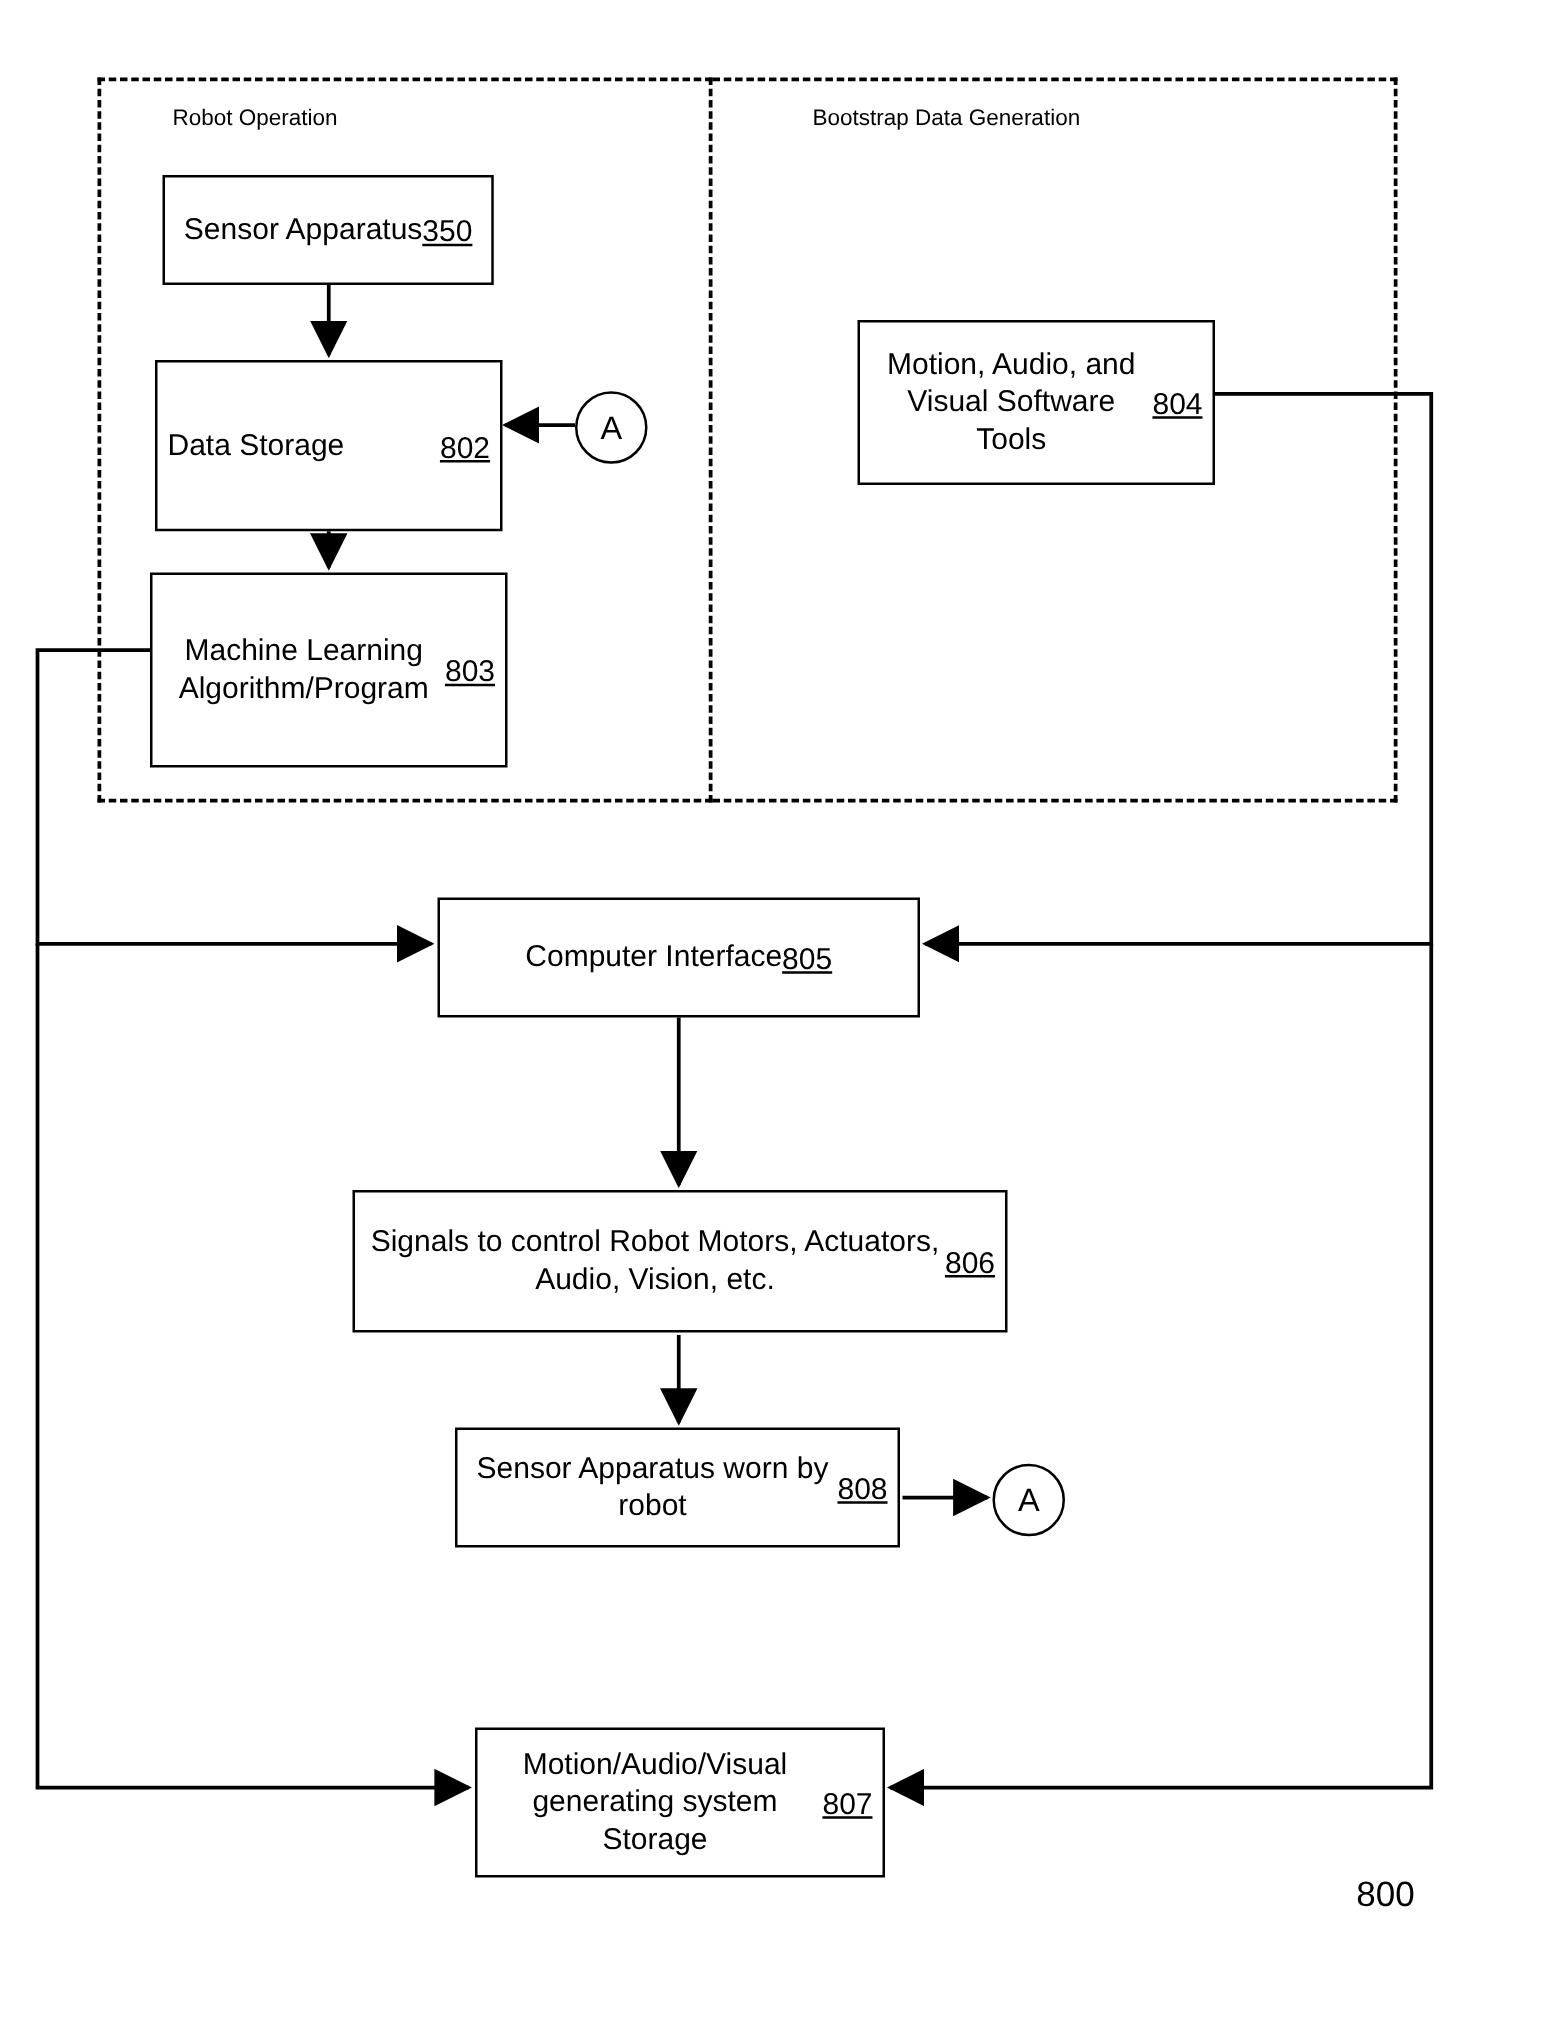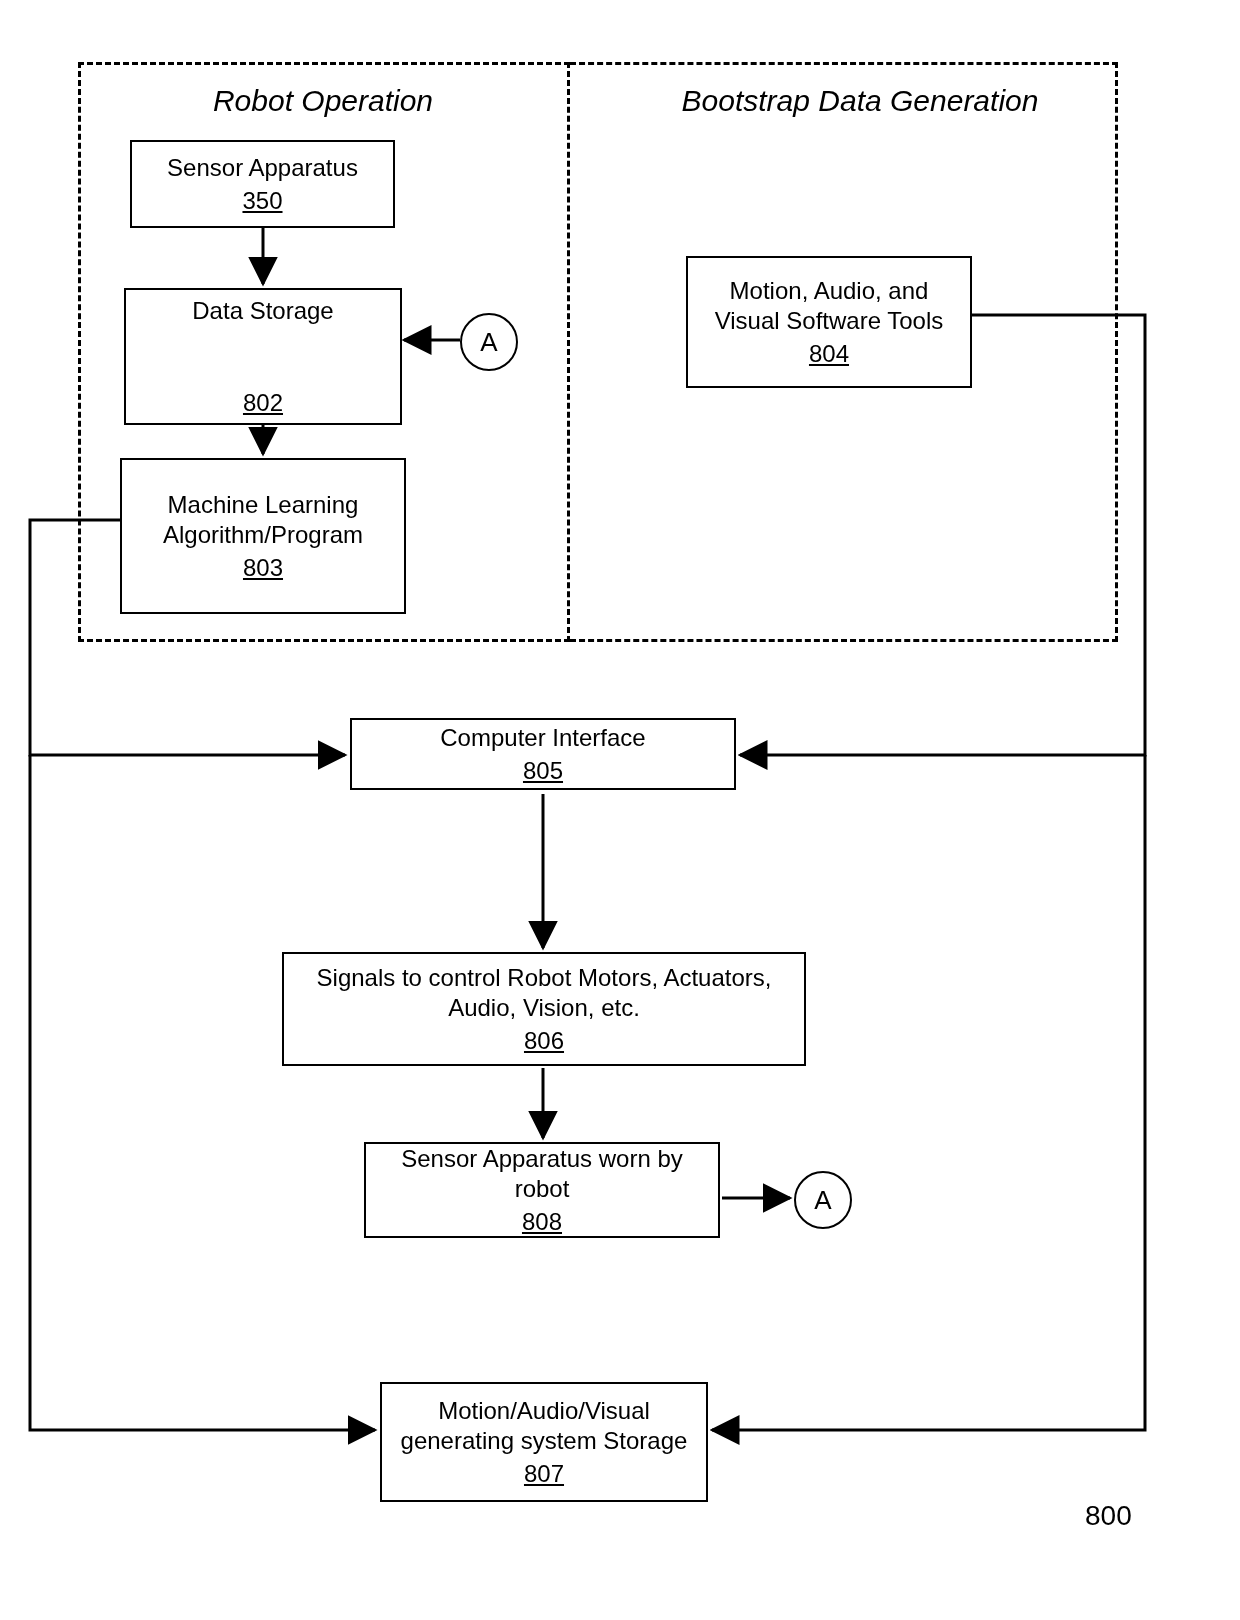--- a/index.html
+++ b/index.html
@@ -1,22 +1,22 @@
 <!DOCTYPE html>
 <html><head>
 <meta charset="utf-8">
 <style>
   html,body{margin:0;padding:0;background:#fff;}
   body{width:1240px;height:1620px;position:relative;font-family:Arial,Helvetica,sans-serif;color:#000;}
   svg{position:absolute;top:0;left:0;}
-  .box{position:absolute;border:2px solid #000;background:#fff;text-align:center;display:flex;flex-direction:column;align-items:center;justify-content:center;padding:6px 8px;box-sizing:border-box;}
+  .box{position:absolute;border:2px solid #000;background:#fff;text-align:center;display:flex;flex-direction:row;align-items:center;justify-content:center;padding:6px 8px;box-sizing:border-box;}
   .box .label{font-size:24px;line-height:1.25;}
   .box .ref{font-size:24px;text-decoration:underline;margin-top:4px;}
   .dashed{position:absolute;border:3px dashed #000;box-sizing:border-box;}
-  .grouptitle{position:absolute;font-size:30px;text-align:center;font-style:italic;}
+  .grouptitle{position:absolute;font-size:18px;text-align:left;}
   .circle{position:absolute;width:54px;height:54px;border:2px solid #000;border-radius:50%;display:flex;align-items:center;justify-content:center;font-size:26px;background:#fff;}
   .figref{position:absolute;font-size:28px;}
 </style>
 </head>
 <body>
 
 <svg width="1240" height="1620">
   <defs>
     <marker id="ah" viewBox="0 0 12 12" refX="11" refY="6" markerWidth="10" markerHeight="10" orient="auto-start-reverse">
       <path d="M0,0 L12,6 L0,12 Z" fill="#000"></path>
@@ -65,21 +65,21 @@
 <div class="box" style="left:120px; top:458px; width:286px; height:156px;">
   <div class="label">Machine Learning Algorithm/Program</div>
   <div class="ref">803</div>
 </div>
 
 <div class="box" style="left:686px; top:256px; width:286px; height:132px;">
   <div class="label">Motion, Audio, and Visual Software Tools</div>
   <div class="ref">804</div>
 </div>
 
-<div class="box" style="left:350px; top:718px; width:386px; height:72px;">
+<div class="box" style="left:350px; top:718px; width:386px; height:96px;">
   <div class="label">Computer Interface</div>
   <div class="ref">805</div>
 </div>
 
 <div class="box" style="left:282px; top:952px; width:524px; height:114px;">
   <div class="label">Signals to control Robot Motors, Actuators, Audio, Vision, etc.</div>
   <div class="ref">806</div>
 </div>
 
 <div class="box" style="left:364px; top:1142px; width:356px; height:96px;">

